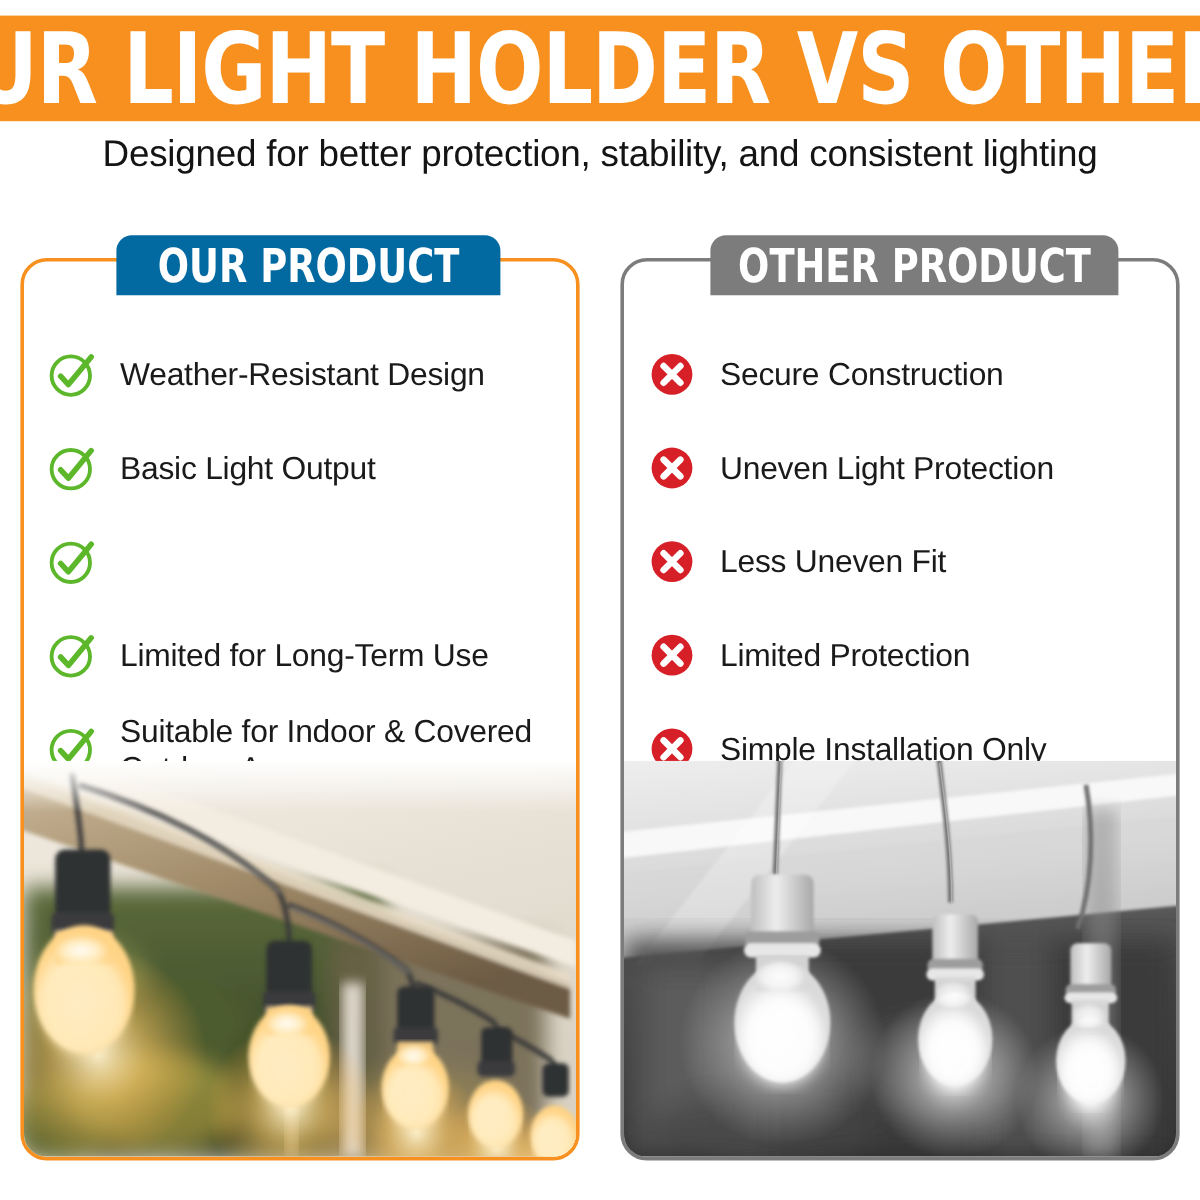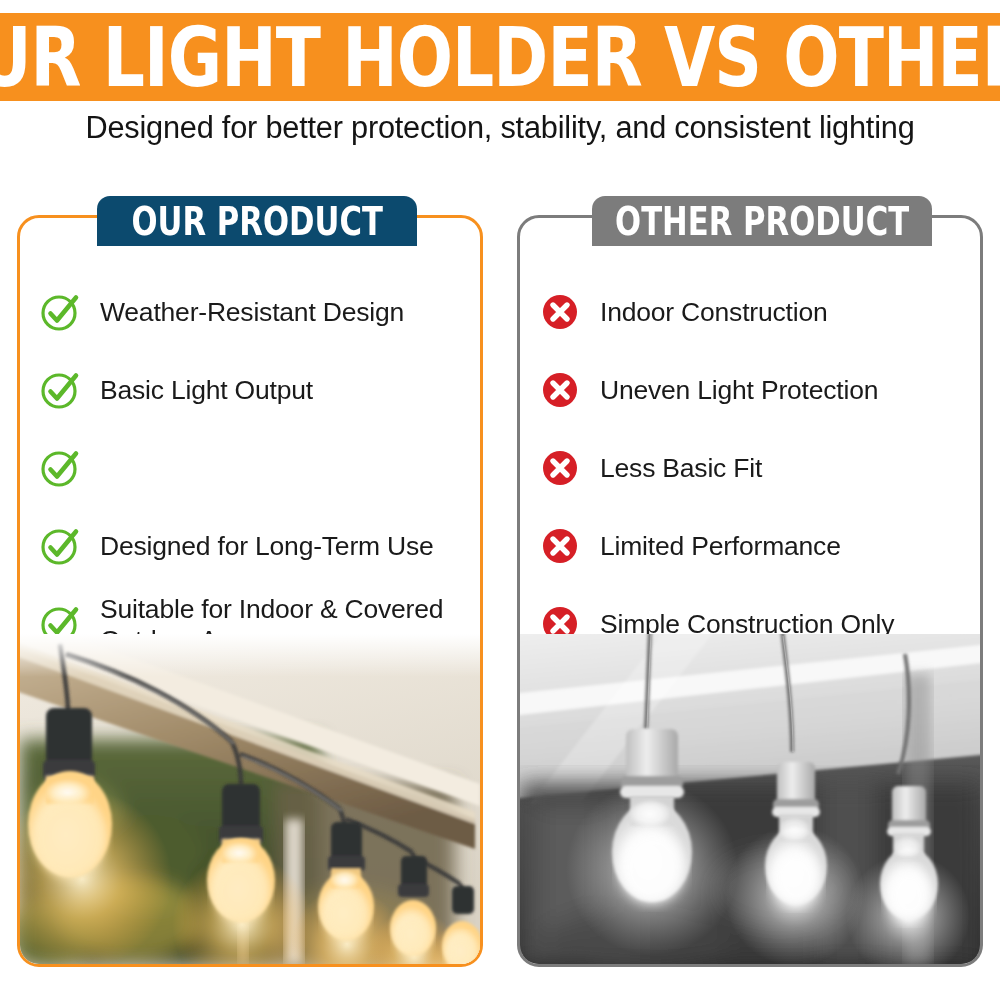--- a/index.html
+++ b/index.html
@@ -100,21 +100,21 @@
     border-radius: 13px 13px 0 0;
     display: flex;
     align-items: center;
     justify-content: center;
     overflow: hidden;
     z-index: 5;
   }
   .tab.our {
     left: 97px;
     width: 320px;
-    background: #0c4a6e;
+    background: #0369a1;
   }
   .tab.other {
     left: 592px;
     width: 340px;
     background: #7C7C7C;
   }
   .tab-label {
     color: #FFFFFF;
     font-family: "DejaVu Sans", sans-serif;
     font-weight: 700;
@@ -217,21 +217,21 @@
           </span>
         </div>
 
         <div class="feature">
           <span class="ico">
             <svg viewBox="0 0 44 44">
               <circle cx="21" cy="23" r="16" fill="none" stroke="#5CB82A" stroke-width="3.2"></circle>
               <path d="M12.5 23.5 L19 30.5 L38 7.5" fill="none" stroke="#5CB82A" stroke-width="4.6" stroke-linecap="round" stroke-linejoin="round"></path>
             </svg>
           </span>
-          <span class="txt">Designed for Long-Term Use</span>
+          <span class="txt">Limited for Long-Term Use</span>
         </div>
 
         <div class="feature">
           <span class="ico">
             <svg viewBox="0 0 44 44">
               <circle cx="21" cy="23" r="16" fill="none" stroke="#5CB82A" stroke-width="3.2"></circle>
               <path d="M12.5 23.5 L19 30.5 L38 7.5" fill="none" stroke="#5CB82A" stroke-width="4.6" stroke-linecap="round" stroke-linejoin="round"></path>
             </svg>
           </span>
           <span class="txt">Suitable for Indoor &amp; Covered Outdoor Areas</span>
@@ -383,61 +383,61 @@
 
       <div class="features">
 
         <div class="feature">
           <span class="ico">
             <svg viewBox="0 0 44 44">
               <circle cx="22" cy="22" r="17" fill="#D61F26"></circle>
               <path d="M15 15 L29 29 M29 15 L15 29" stroke="#ffffff" stroke-width="5.4" stroke-linecap="round"></path>
             </svg>
           </span>
-          <span class="txt">Indoor Construction</span>
+          <span class="txt">Secure Construction</span>
         </div>
 
         <div class="feature">
           <span class="ico">
             <svg viewBox="0 0 44 44">
               <circle cx="22" cy="22" r="17" fill="#D61F26"></circle>
               <path d="M15 15 L29 29 M29 15 L15 29" stroke="#ffffff" stroke-width="5.4" stroke-linecap="round"></path>
             </svg>
           </span>
           <span class="txt">Uneven Light Protection</span>
         </div>
 
         <div class="feature">
           <span class="ico">
             <svg viewBox="0 0 44 44">
               <circle cx="22" cy="22" r="17" fill="#D61F26"></circle>
               <path d="M15 15 L29 29 M29 15 L15 29" stroke="#ffffff" stroke-width="5.4" stroke-linecap="round"></path>
             </svg>
           </span>
-          <span class="txt">Less Basic Fit</span>
+          <span class="txt">Less Uneven Fit</span>
         </div>
 
         <div class="feature">
           <span class="ico">
             <svg viewBox="0 0 44 44">
               <circle cx="22" cy="22" r="17" fill="#D61F26"></circle>
               <path d="M15 15 L29 29 M29 15 L15 29" stroke="#ffffff" stroke-width="5.4" stroke-linecap="round"></path>
             </svg>
           </span>
-          <span class="txt">Limited Performance</span>
+          <span class="txt">Limited Protection</span>
         </div>
 
         <div class="feature">
           <span class="ico">
             <svg viewBox="0 0 44 44">
               <circle cx="22" cy="22" r="17" fill="#D61F26"></circle>
               <path d="M15 15 L29 29 M29 15 L15 29" stroke="#ffffff" stroke-width="5.4" stroke-linecap="round"></path>
             </svg>
           </span>
-          <span class="txt">Simple Construction Only</span>
+          <span class="txt">Simple Installation Only</span>
         </div>
 
       </div>
 
       <div class="photo">
         <svg viewBox="0 0 460 330" preserveAspectRatio="xMidYMid slice">
           <defs>
             <linearGradient id="gceil" x1="0" y1="0" x2="0.25" y2="1">
               <stop offset="0" stop-color="#f0f0f0"></stop>
               <stop offset="1" stop-color="#c9c9c9"></stop>

